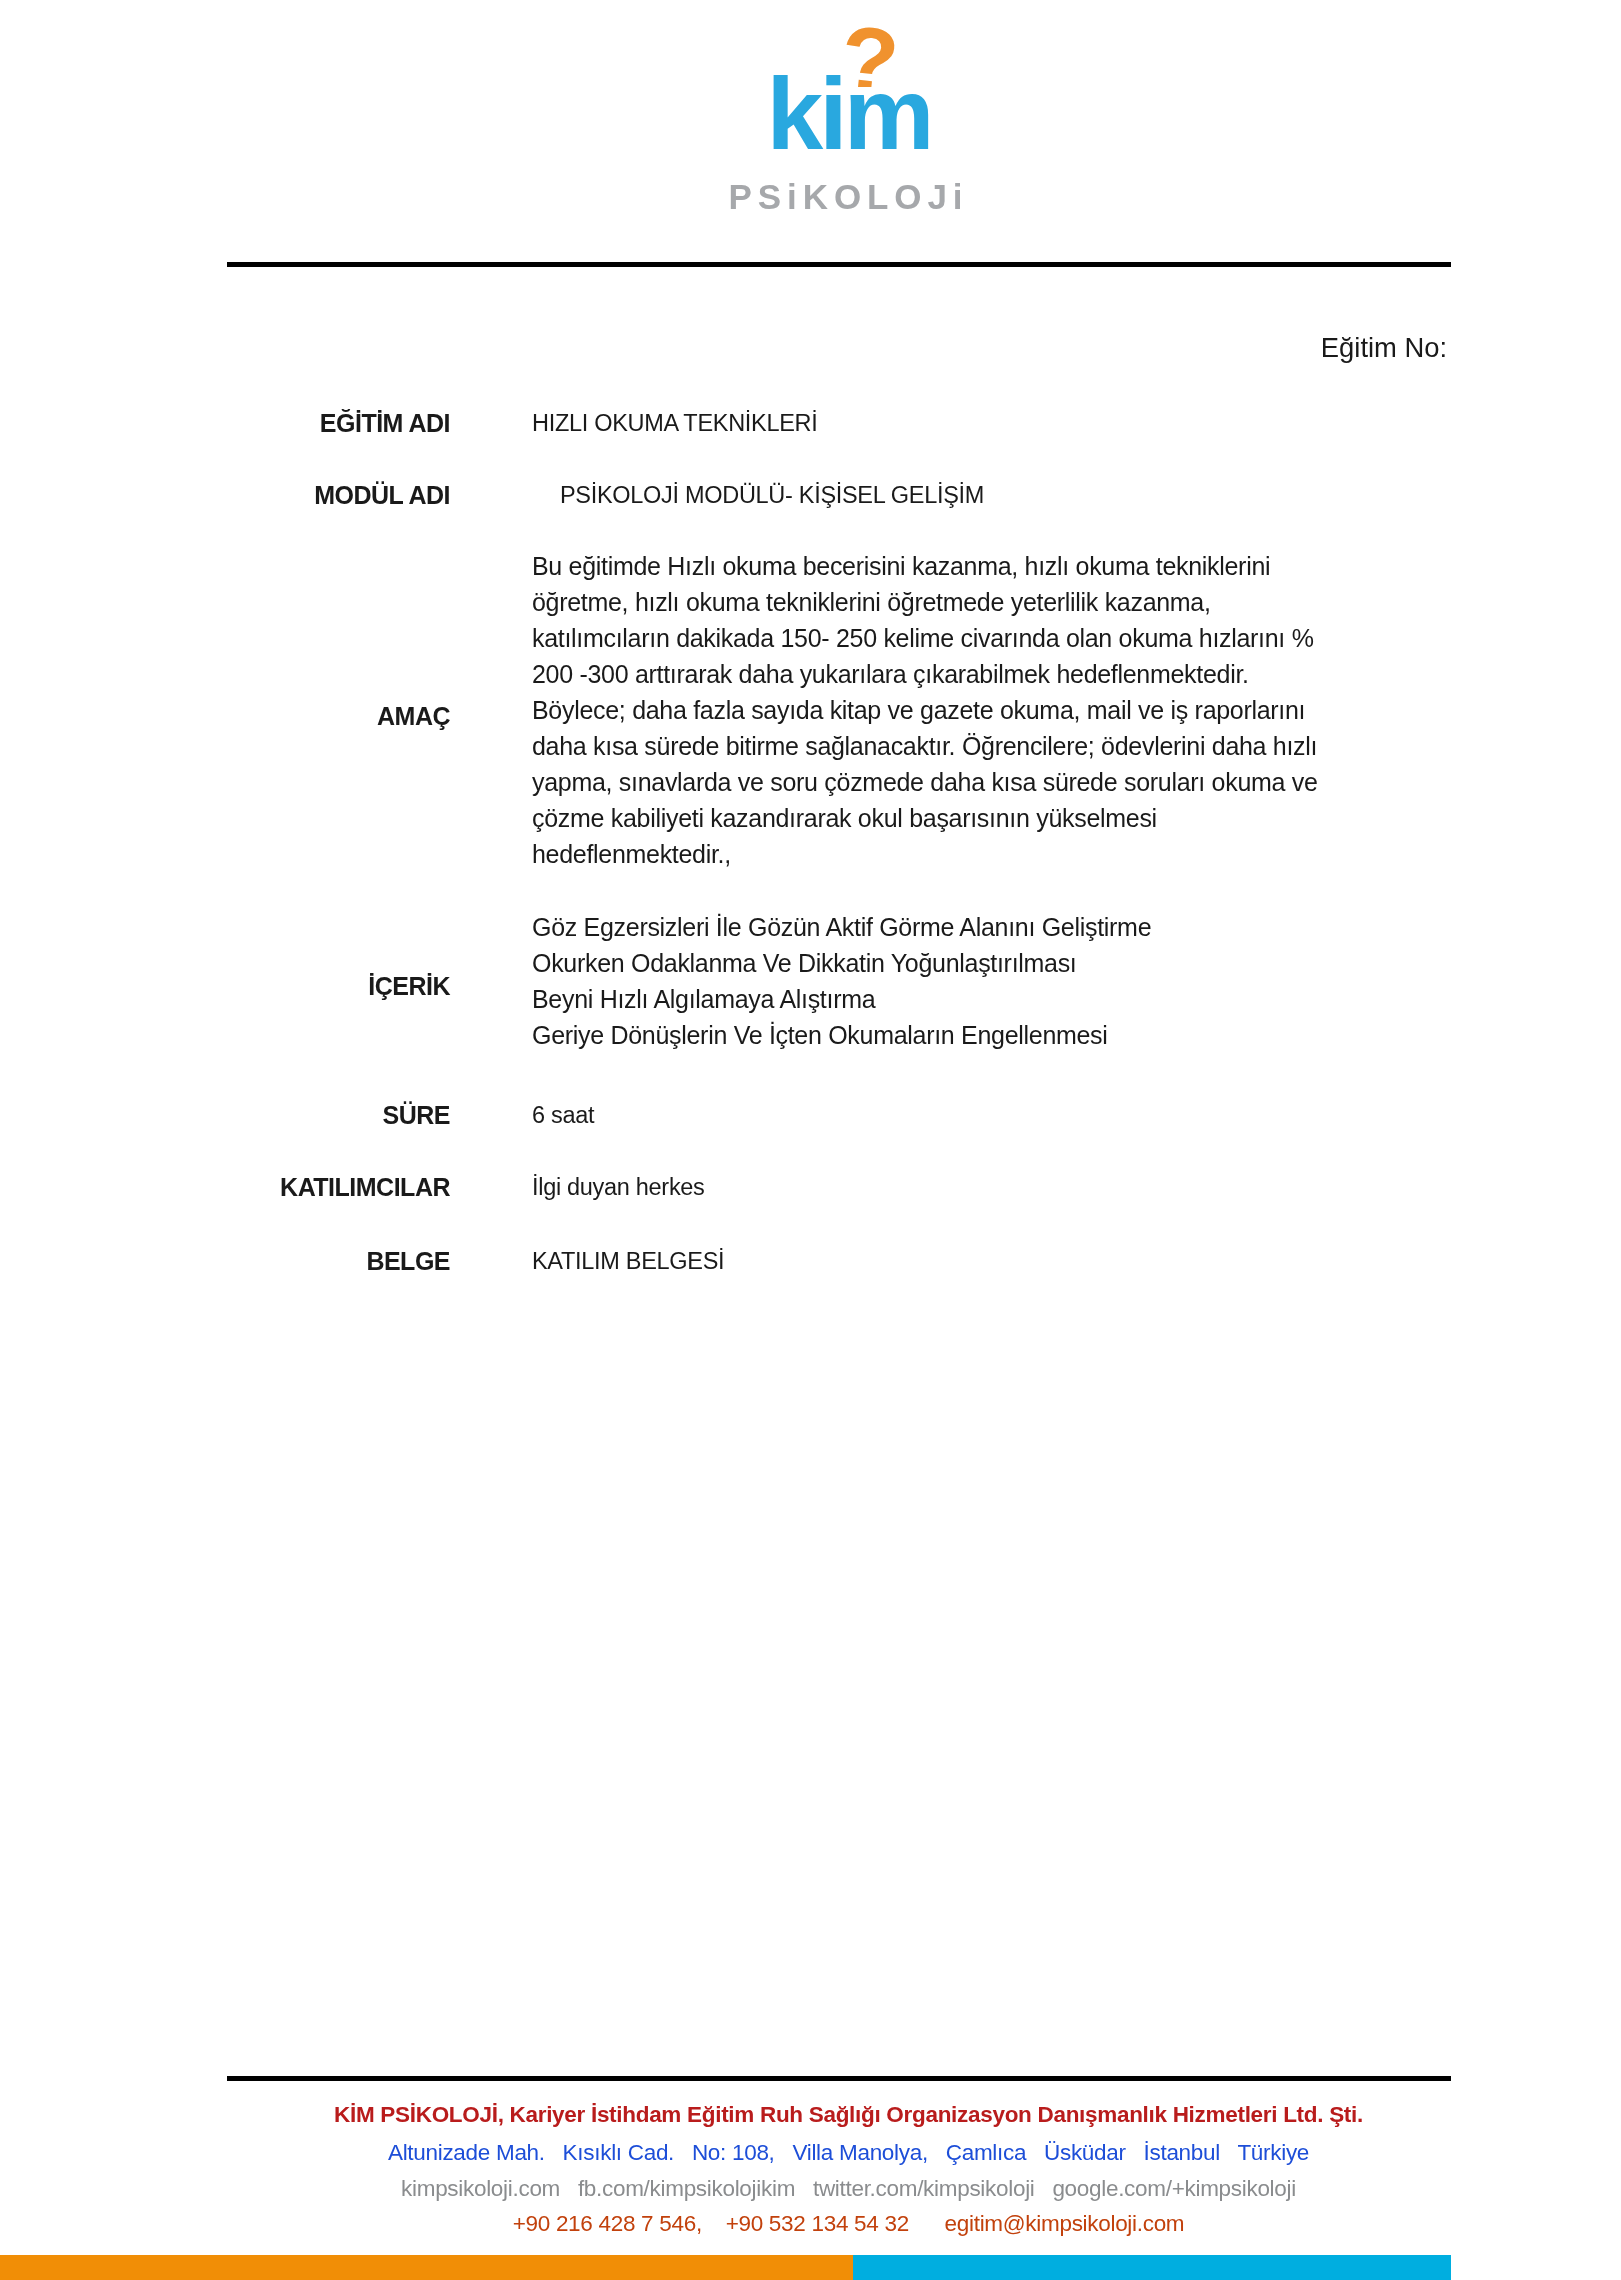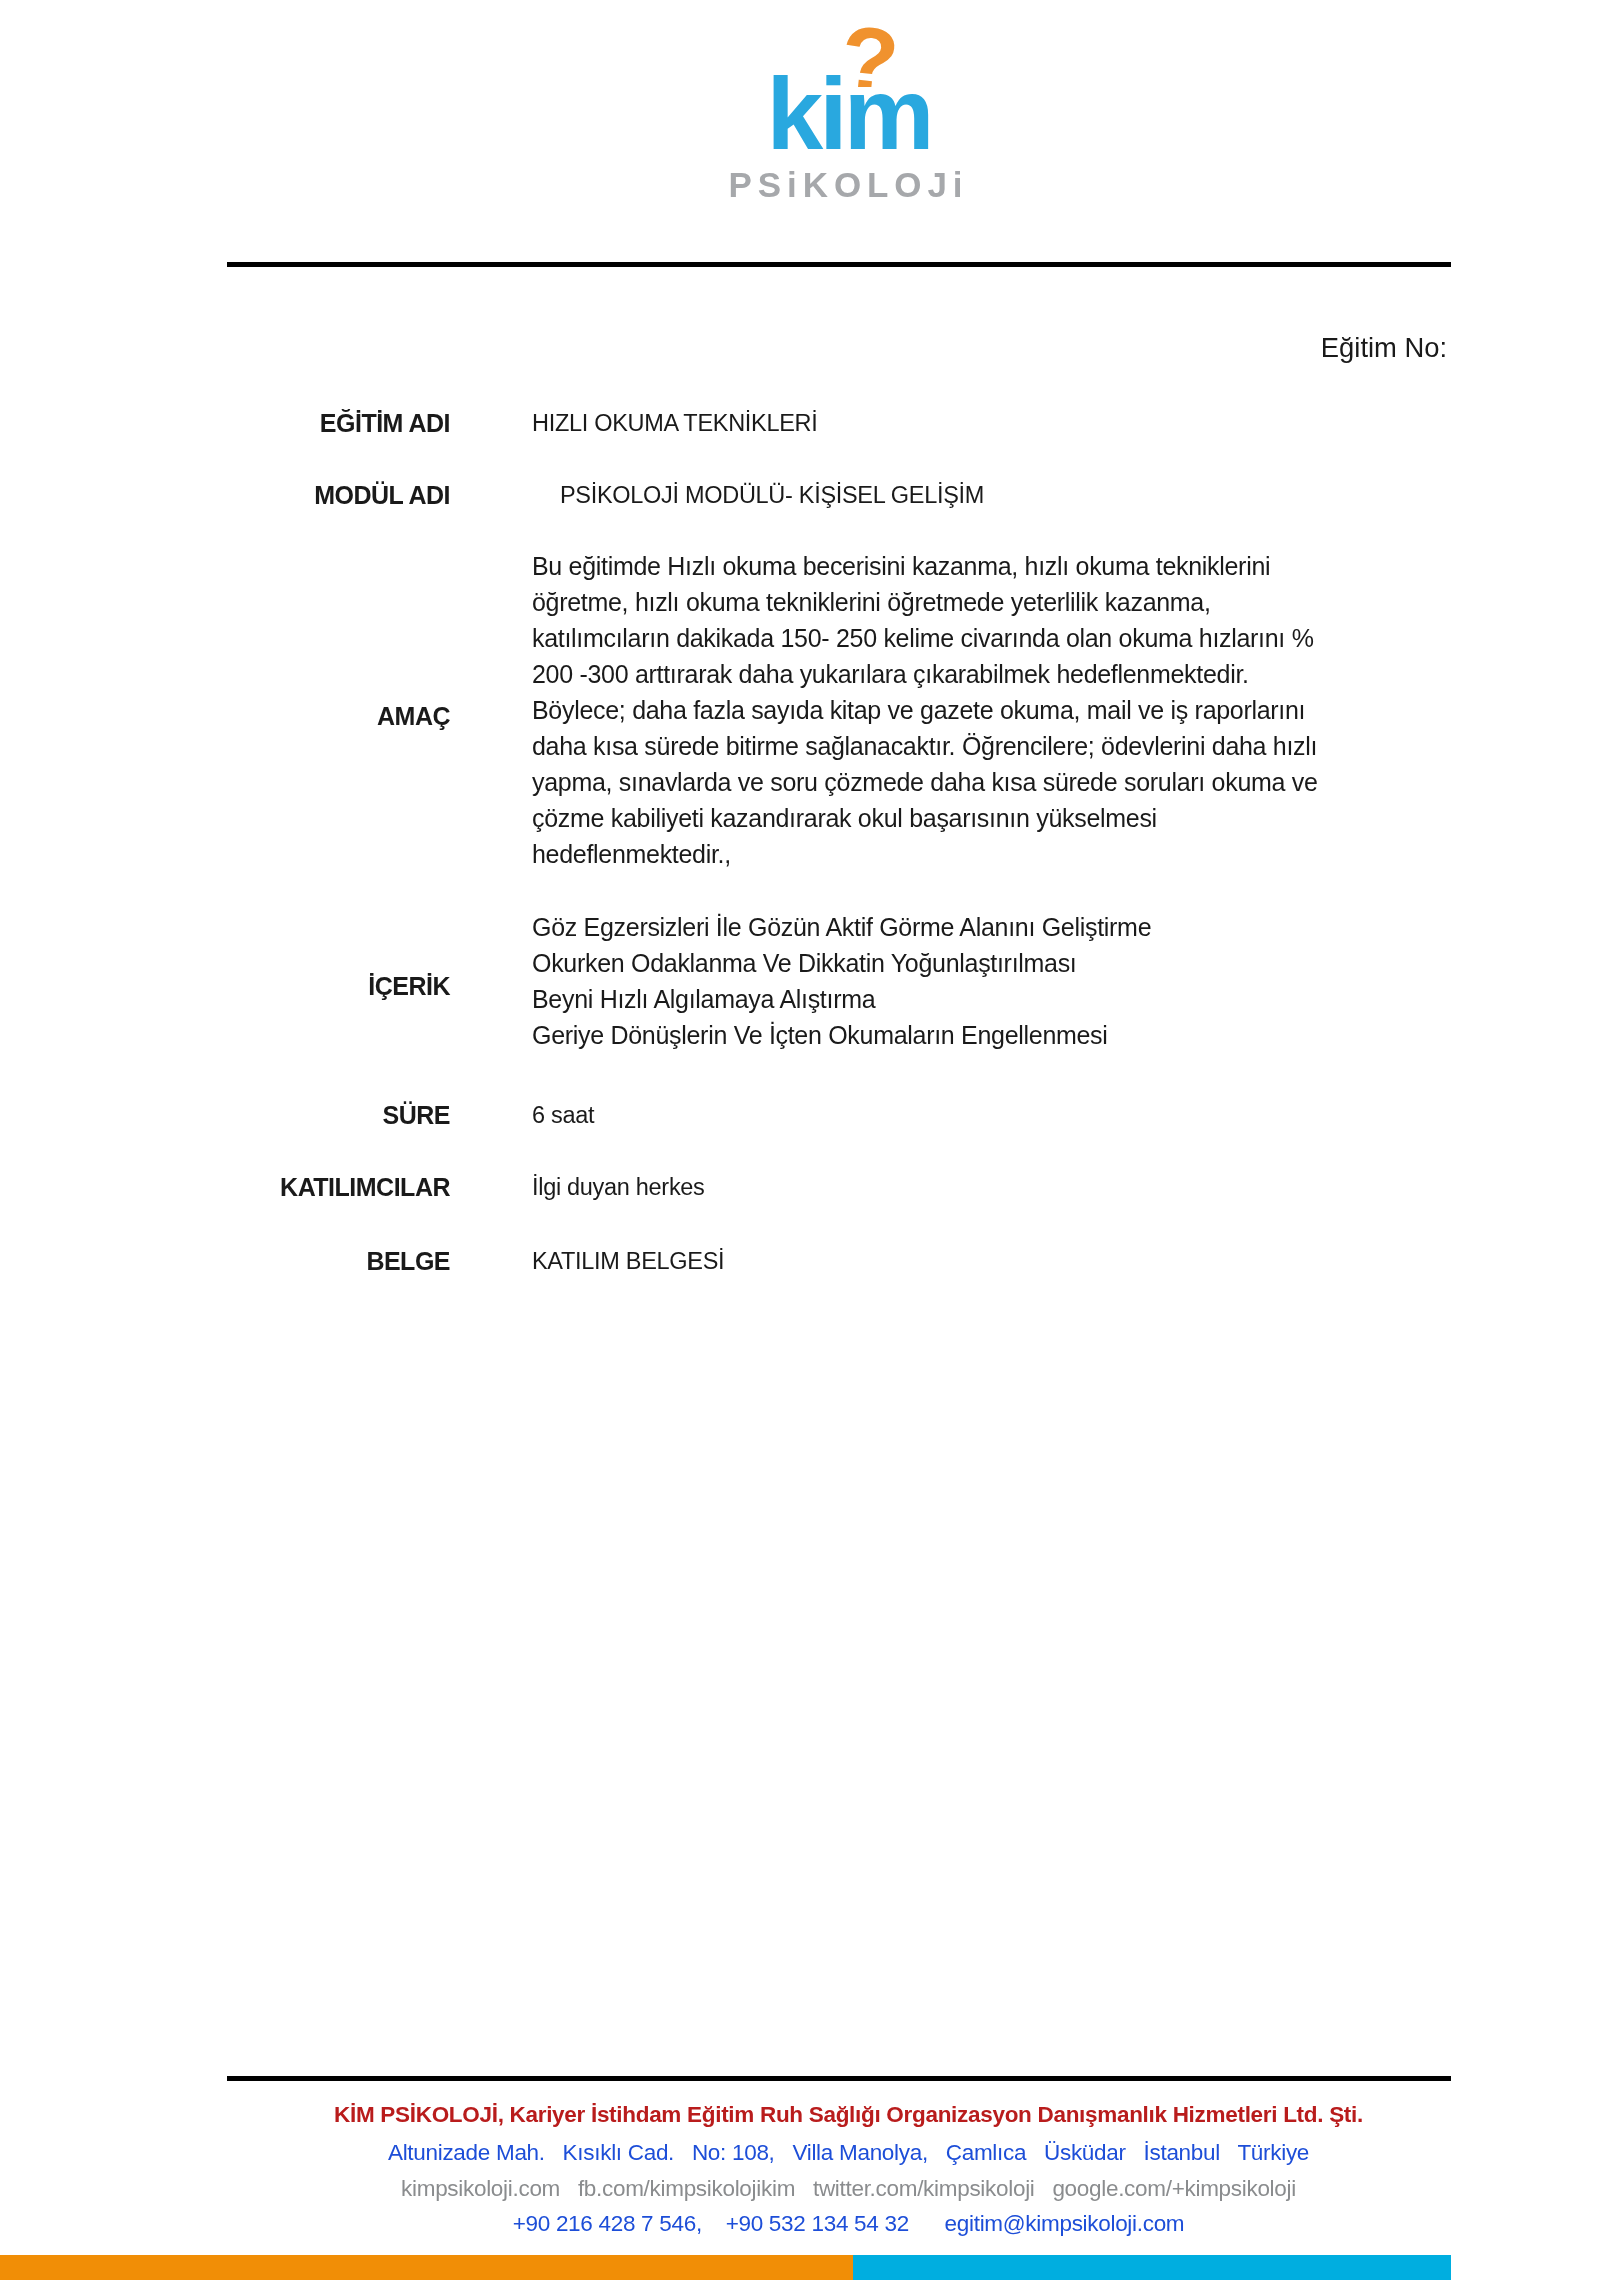--- a/index.html
+++ b/index.html
@@ -34,21 +34,21 @@
     overflow: hidden;
   }
   .qmark {
     display: block;
     font-size: 94px;
     font-weight: bold;
     line-height: 0.92;
     transform: rotate(6deg);
   }
   .logo-sub {
-    margin-top: 2px;
+    margin-top: 14px;
     font-size: 35px;
     font-weight: bold;
     letter-spacing: 5.9px;
     line-height: 1;
   }
 
   
   .rule { position: absolute; background: #000; }
   .top-rule    { left: 227px; top: 262px;  width: 1243px; height: 4.9px; }
   .footer-rule { left: 227px; top: 2076px; width: 1243px; height: 4.9px; }
@@ -180,19 +180,19 @@
   <div class="row-label lbl-belge">BELGE</div>
   <div class="row-value val-belge">KATILIM BELGESİ</div>
 
   <div class="page-number">223</div>
   <div class="rule pageno-rule"></div>
 
   <div class="rule footer-rule"></div>
   <div class="footer-line footer-1" style="color: #b91c1c;">KİM PSİKOLOJİ, Kariyer İstihdam Eğitim Ruh Sağlığı Organizasyon Danışmanlık Hizmetleri Ltd. Şti.</div>
   <div class="footer-line footer-2" style="color: #1d4ed8;">Altunizade Mah.   Kısıklı Cad.   No: 108,   Villa Manolya,   Çamlıca   Üsküdar   İstanbul   Türkiye</div>
   <div class="footer-line footer-3" style="color: rgb(138, 140, 142);">kimpsikoloji.com   fb.com/kimpsikolojikim   twitter.com/kimpsikoloji   google.com/+kimpsikoloji</div>
-  <div class="footer-line footer-4" style="color: #1d4ed8;">+90 216 428 7 546,    +90 532 134 54 32      egitim@kimpsikoloji.com</div>
+  <div class="footer-line footer-4" style="color: #c2410c;">+90 216 428 7 546,    +90 532 134 54 32      egitim@kimpsikoloji.com</div>
 
   <div class="bar-seg bar-orange" style="background-color: rgb(241, 142, 6);"></div>
   <div class="bar-seg bar-blue" style="background-color: rgb(0, 174, 224);"></div>
 
 </div>
 
 
 </body></html>

